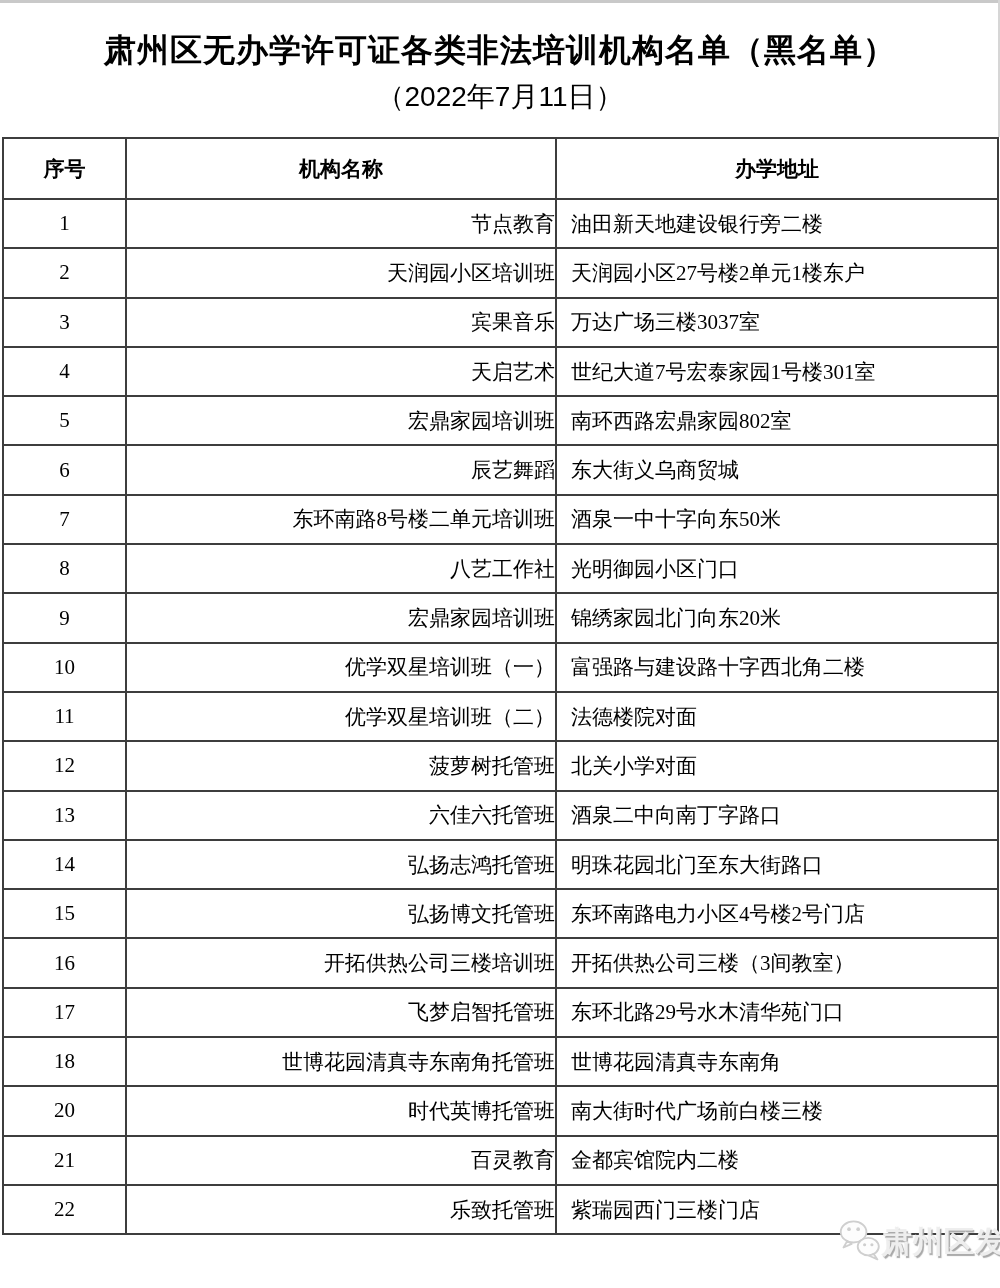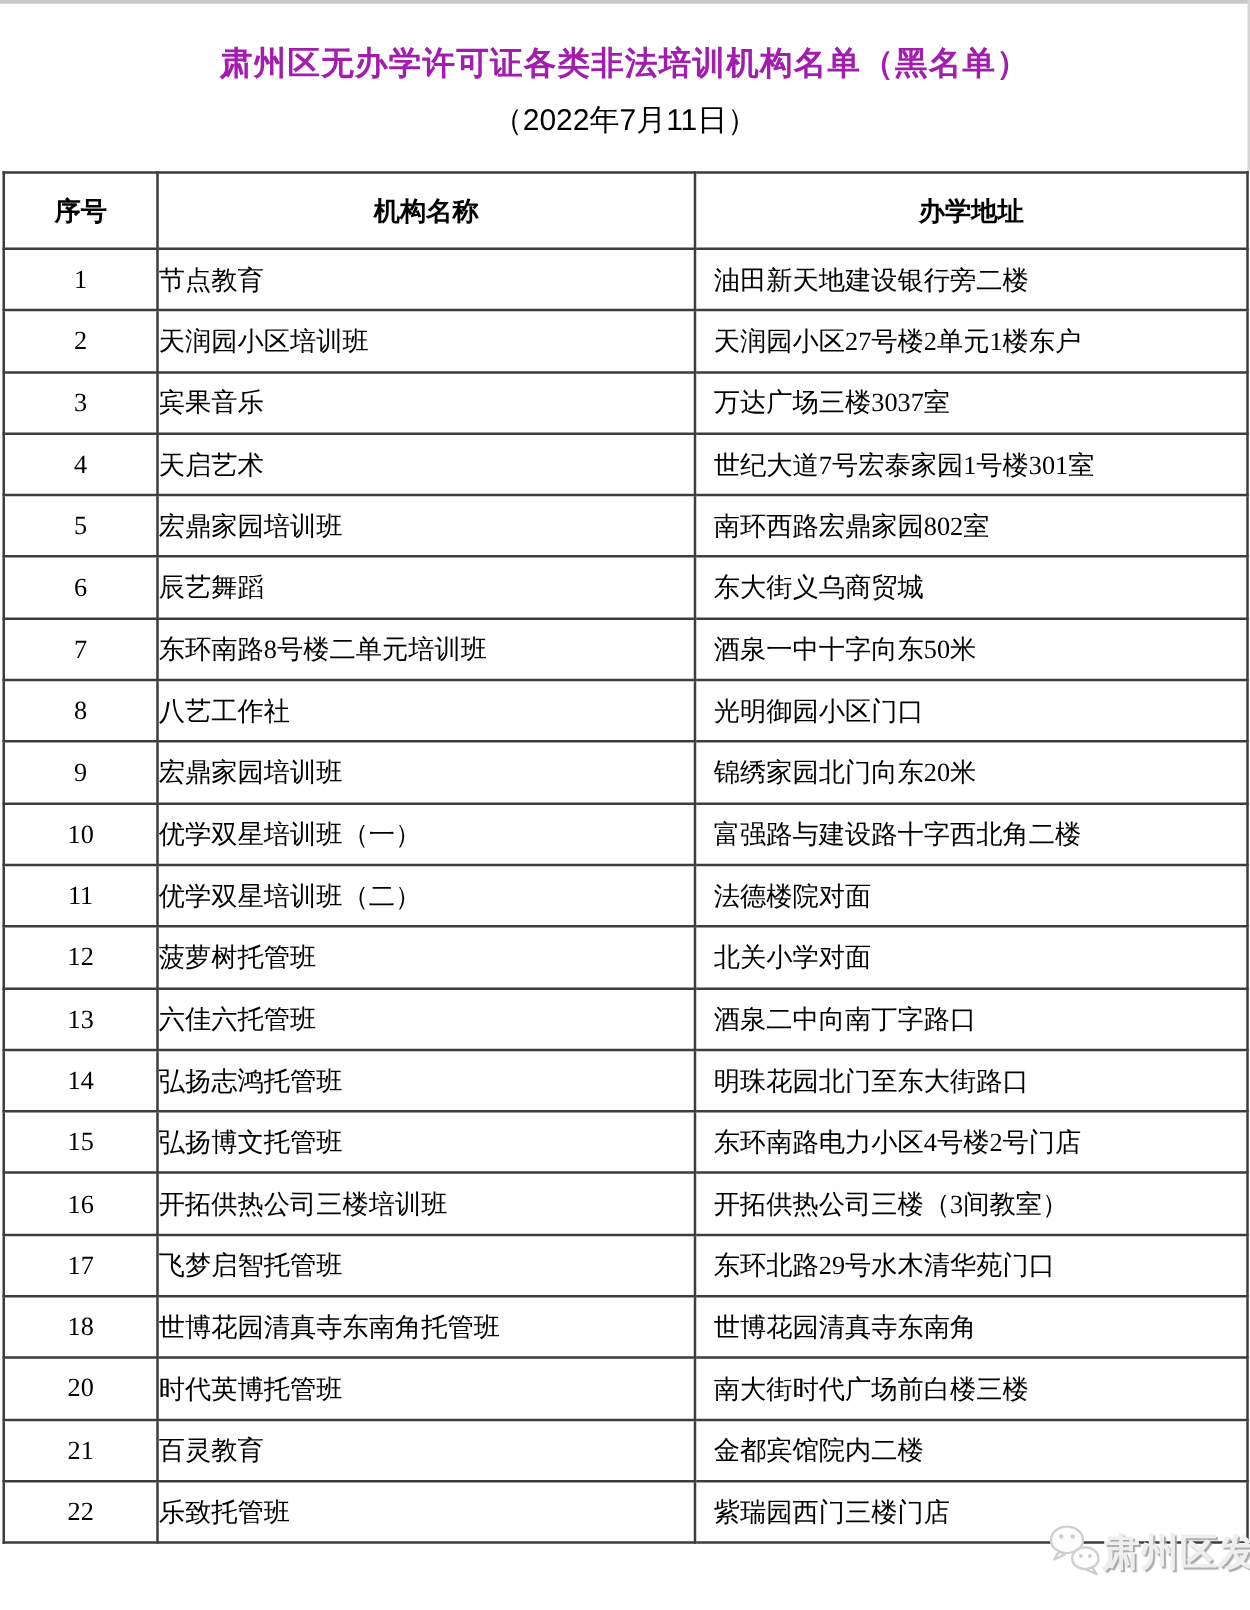--- a/index.html
+++ b/index.html
@@ -22,28 +22,28 @@
     background: #d6d6d6;
   }
   .doc-header {
     position: absolute; top: 24px; left: 0;
     width: 1000px;
     text-align: center;
   }
   .doc-title {
     font-family: "Liberation Sans", "DejaVu Sans", sans-serif;
     font-weight: bold;
-    font-size: 26px;
+    font-size: 32px;
     line-height: 52px;
     letter-spacing: 1px;
-    color: #a21caf;
+    color: #000000;
   }
   .doc-subtitle {
     font-family: "Liberation Sans", "DejaVu Sans", sans-serif;
-    font-size: 24px;
+    font-size: 28px;
     line-height: 34px;
     margin-top: 4px;
     color: #000000;
   }
   table.blacklist {
     position: absolute;
     top: 137px; left: 2px;
     width: 995px;
     border-collapse: collapse;
     table-layout: fixed;
@@ -59,21 +59,21 @@
     overflow: hidden;
     white-space: nowrap;
   }
   table.blacklist thead tr { height: 61px; padding-left: 24px; }
   table.blacklist tbody tr { height: 49.3px; }
   table.blacklist th {
     font-weight: bold;
     text-align: center;
   }
   td.cell-no   { text-align: center; font-family: "Liberation Serif", "DejaVu Serif", serif; }
-  td.cell-name { text-align: left; font-family: Liberation Serif, serif; }
+  td.cell-name { text-align: right; font-family: Liberation Serif, serif; }
   td.cell-addr { text-align: left; padding-left: 14px; }
   .watermark {
     position: absolute;
     top: 1212px; left: 838px;
     width: 160px; height: 60px;
     display: flex;
     align-items: center;
     z-index: 5;
   }
   .watermark .wm-icon { width: 44px; height: 48px; flex: 0 0 auto; }

